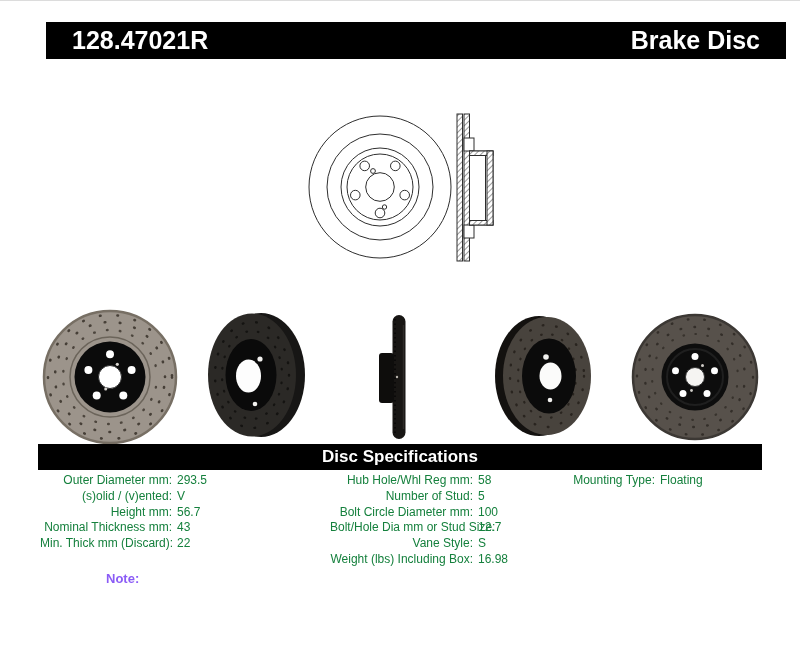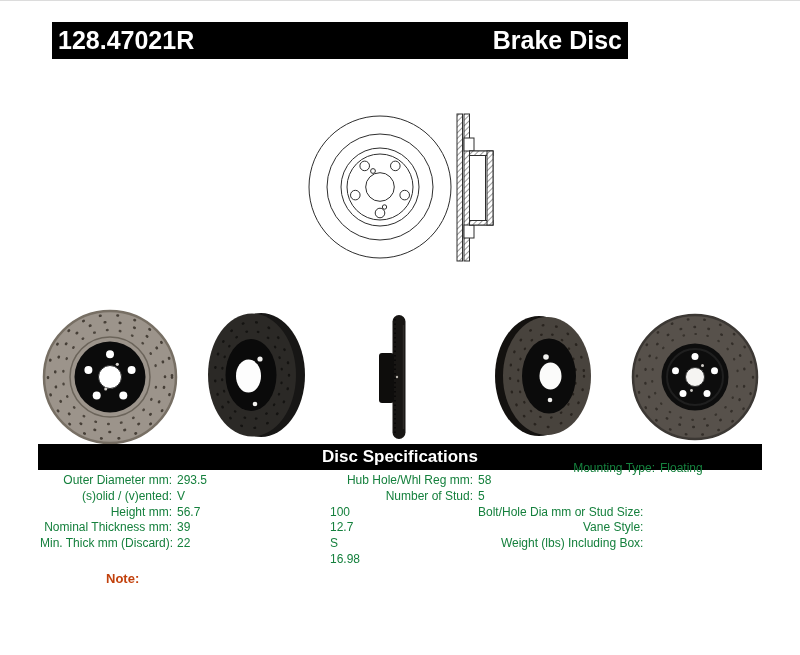--- a/index.html
+++ b/index.html
@@ -6,41 +6,41 @@
   body{
     width:800px;height:655px;position:relative;background:#ffffff;
     font-family:"Liberation Sans","DejaVu Sans",sans-serif;
     border-top:1px solid #dcdcdc;box-sizing:border-box;overflow:hidden;
   }
   .bar{
     position:absolute;background:#000;color:#fff;display:flex;
     align-items:center;box-sizing:border-box;
   }
   .header-bar{
-    left:52px;top:21px;width:576px;height:37px;
-    justify-content:space-between;padding:0 6px;
+    left:46px;top:21px;width:740px;height:37px;
+    justify-content:space-between;padding:0 26px;
     font-size:25px;font-weight:bold;letter-spacing:0px;
   }
   .spec-bar{
     left:38px;top:443px;width:724px;height:26px;
     justify-content:center;font-size:17px;font-weight:bold;
   }
   .figure{position:absolute;}
   .spec-col{
     position:absolute;display:grid;column-gap:5px;
     font-size:12px;font-weight:normal;color:#15803d;line-height:15.8px;
   }
   .spec-col .lbl{text-align:right;white-space:nowrap;}
   .spec-col .val{text-align:left;white-space:nowrap;}
   .col-left{left:40px;top:472px;grid-template-columns:132px auto;}
   .col-middle{left:287px;top:472px;grid-template-columns:143px auto;margin-left:43px;}
-  .col-right{left:559px;top:460px;grid-template-columns:96px auto;}
+  .col-right{left:559px;top:472px;grid-template-columns:96px auto;}
   .note{
     position:absolute;left:94px;top:570px;
-    font-size:13px;font-weight:bold;color:#c2410c;padding-left:12px;
+    font-size:13px;font-weight:bold;color:#8b5cf6;padding-left:12px;
   }
 </style>
 </head>
 <body>
 
 <div class="bar header-bar">
   <span>128.47021R</span>
   <span>Brake Disc</span>
 </div>
 
@@ -157,30 +157,31 @@
 </div>
 
 <div class="spec-col col-left">
   <span class="lbl">Outer Diameter mm:</span>
   <span class="val">293.5</span>
   <span class="lbl">(s)olid / (v)ented:</span>
   <span class="val">V</span>
   <span class="lbl">Height mm:</span>
   <span class="val">56.7</span>
   <span class="lbl">Nominal Thickness mm:</span>
-  <span class="val">39</span>
+  <span class="val">43</span>
   <span class="lbl">Min. Thick mm (Discard):</span>
   <span class="val">22</span>
 </div>
 
 <div class="spec-col col-middle">
   <span class="lbl">Hub Hole/Whl Reg mm:</span>
   <span class="val">58</span>
   <span class="lbl">Number of Stud:</span>
   <span class="val">5</span>
+  <span class="lbl">Bolt Circle Diameter mm:</span>
   <span class="val">100</span>
   <span class="lbl">Bolt/Hole Dia mm or Stud Size:</span>
   <span class="val">12.7</span>
   <span class="lbl">Vane Style:</span>
   <span class="val">S</span>
   <span class="lbl">Weight (lbs) Including Box:</span>
   <span class="val">16.98</span>
 </div>
 
 <div class="spec-col col-right">

